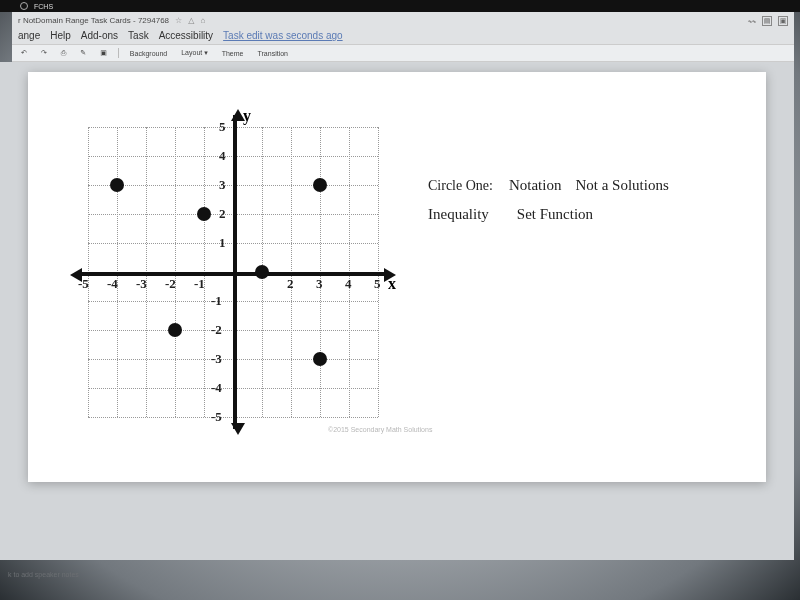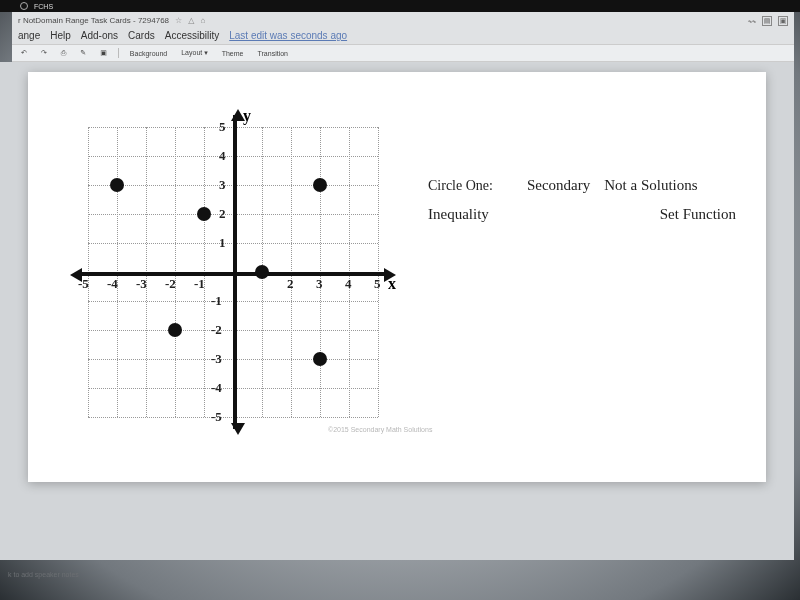--- a/index.html
+++ b/index.html
@@ -105,22 +105,22 @@
     position:absolute; left:300px; top:354px; font-size:7px; color:#b8b8b8;
   }
 
   
   .ws {
     position:absolute; left:400px; top:105px; right:30px;
     font-family:"Comic Sans MS","Segoe Script",cursive;
     color:#222; font-size:14px;
   }
   .ws .row { display:flex; align-items:baseline; gap:14px; margin-bottom:12px; white-space:nowrap; }
-  .ws .row2 { justify-content:space-between; gap:28px; margin-bottom:18px; }
-  .ws .label { margin-right:20px; }
+  .ws .row2 { justify-content:flex-start; gap:28px; margin-bottom:18px; }
+  .ws .label { margin-right:2px; }
   .ws .blank {
     display:inline-block; width:96px; height:14px;
     border-bottom:1.5px solid #222;
   }
   .ws .opt { font-size:15px; }
 
   .notes {
     position:absolute; left:0; bottom:18px;
     font-size:7px; color:#6b6e72; padding:4px 8px;
   }
@@ -144,23 +144,23 @@
     <span class="spacer"></span>
     <span style="color:#888">〰</span>
     <span class="wicn">▤</span>
     <span class="wicn">▣</span>
   </div>
 
   <div class="menubar">
     <span>ange</span>
     <span>Help</span>
     <span>Add-ons</span>
-    <span>Cards</span>
+    <span>Task</span>
     <span>Accessibility</span>
-    <span class="lastedit">Last edit was seconds ago</span>
+    <span class="lastedit">Task edit was seconds ago</span>
   </div>
 
   <div class="toolbar">
     <span class="btn">↶</span>
     <span class="btn">↷</span>
     <span class="btn">⎙</span>
     <span class="btn">✎</span>
     <span class="btn">▣</span>
     <span class="sep"></span>
     <span class="btn">Background</span>
@@ -232,21 +232,21 @@
           <div class="pt" style="left: 232px; top: 58px;"></div>
           <div class="pt" style="left: 87px; top: 203px;"></div>
           <div class="pt" style="left: 232px; top: 232px;"></div>
         </div>
     </div>
     <div class="copyright">©2015 Secondary Math Solutions</div>
 
     <div class="ws">
       <div class="row">
         <span class="label">Circle One:</span>
-        <span class="opt">Secondary</span>
+        <span class="opt">Notation</span>
         <span class="opt">Not a Solutions</span>
       </div>
       <div class="row row2">
         <span class="opt">Inequality</span>
         <span class="opt">Set Function</span>
       </div>
     </div>
 
   </div>
 </div>

